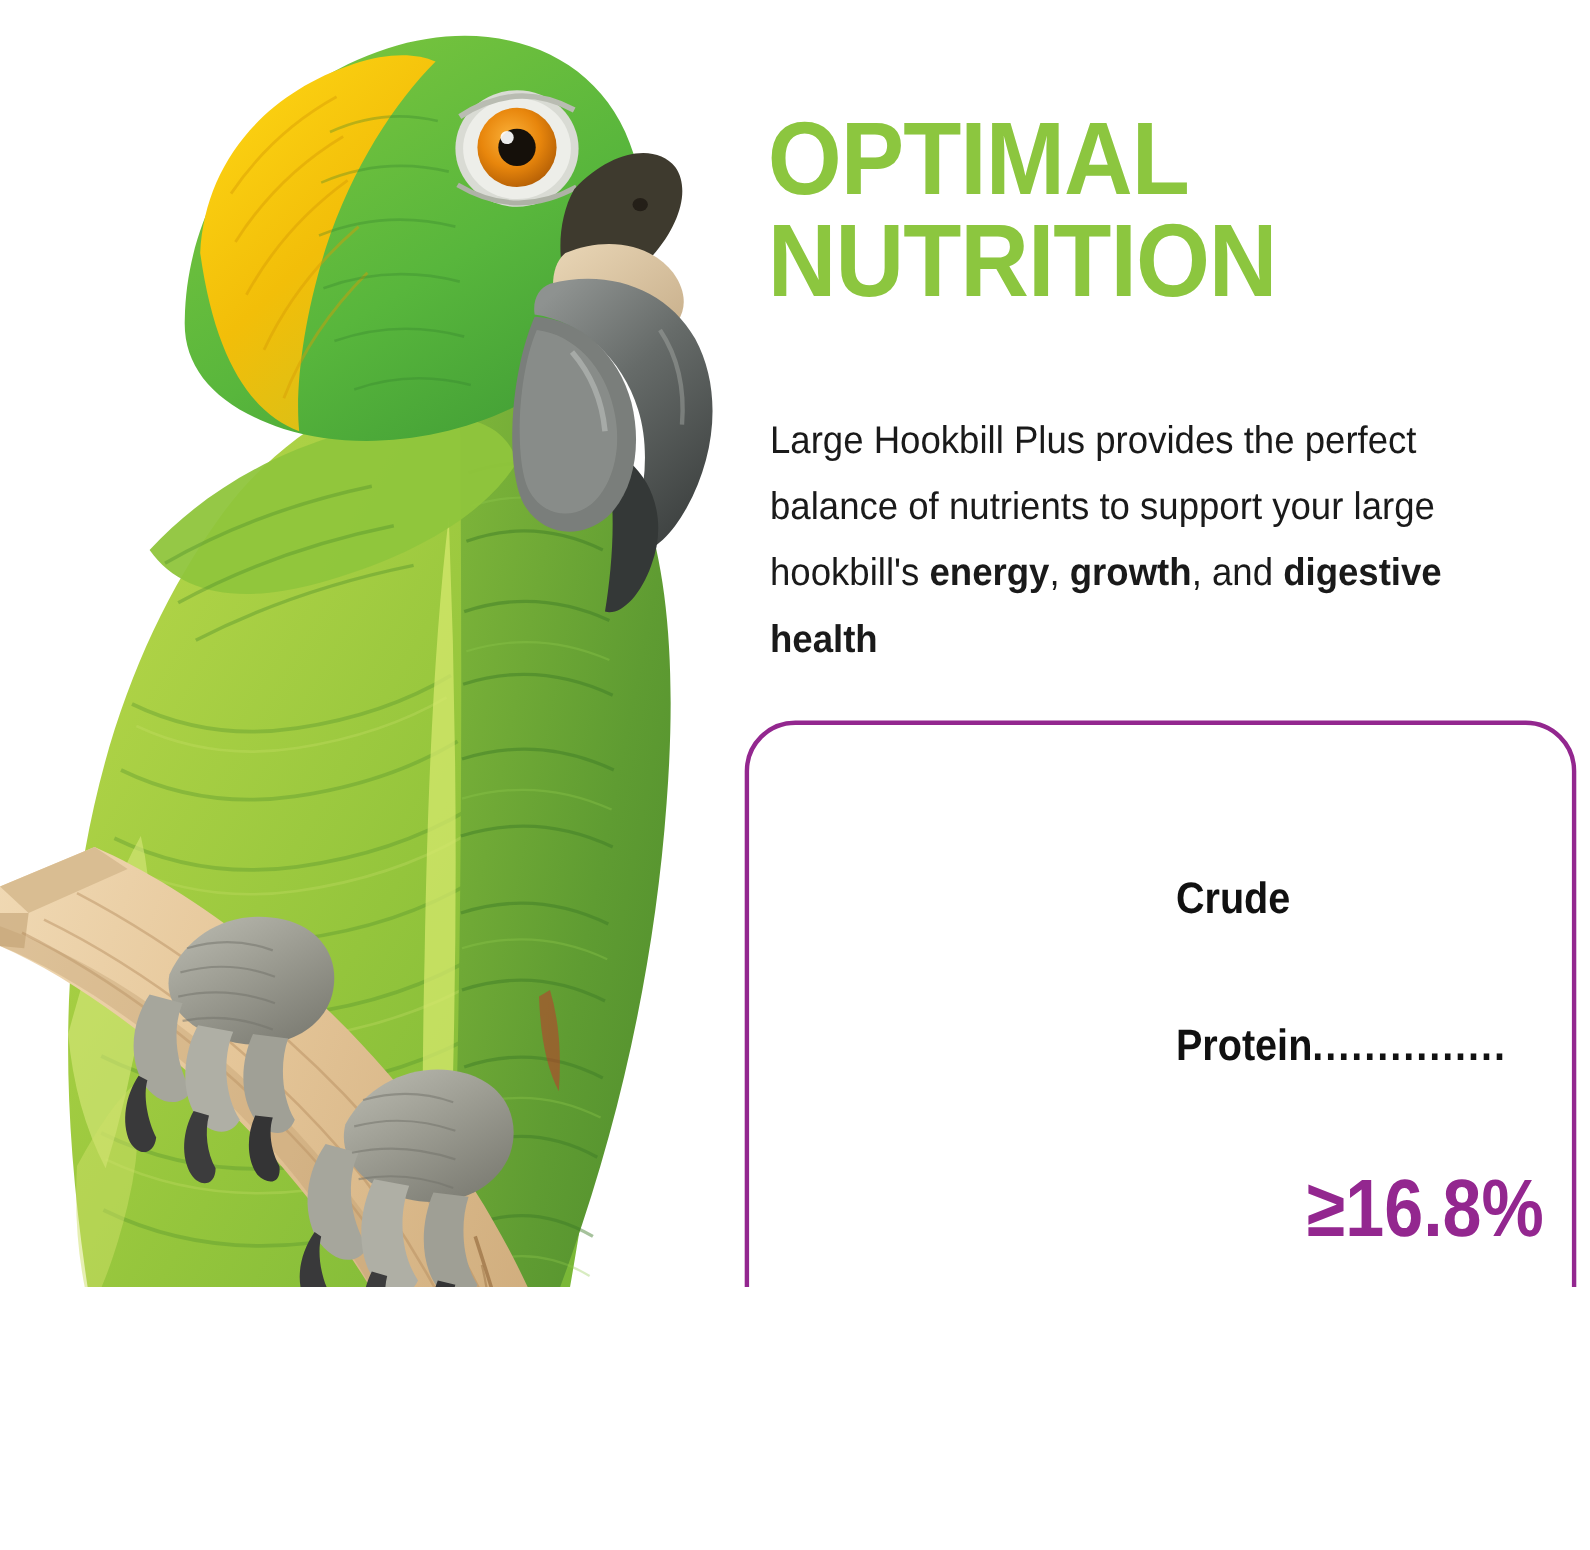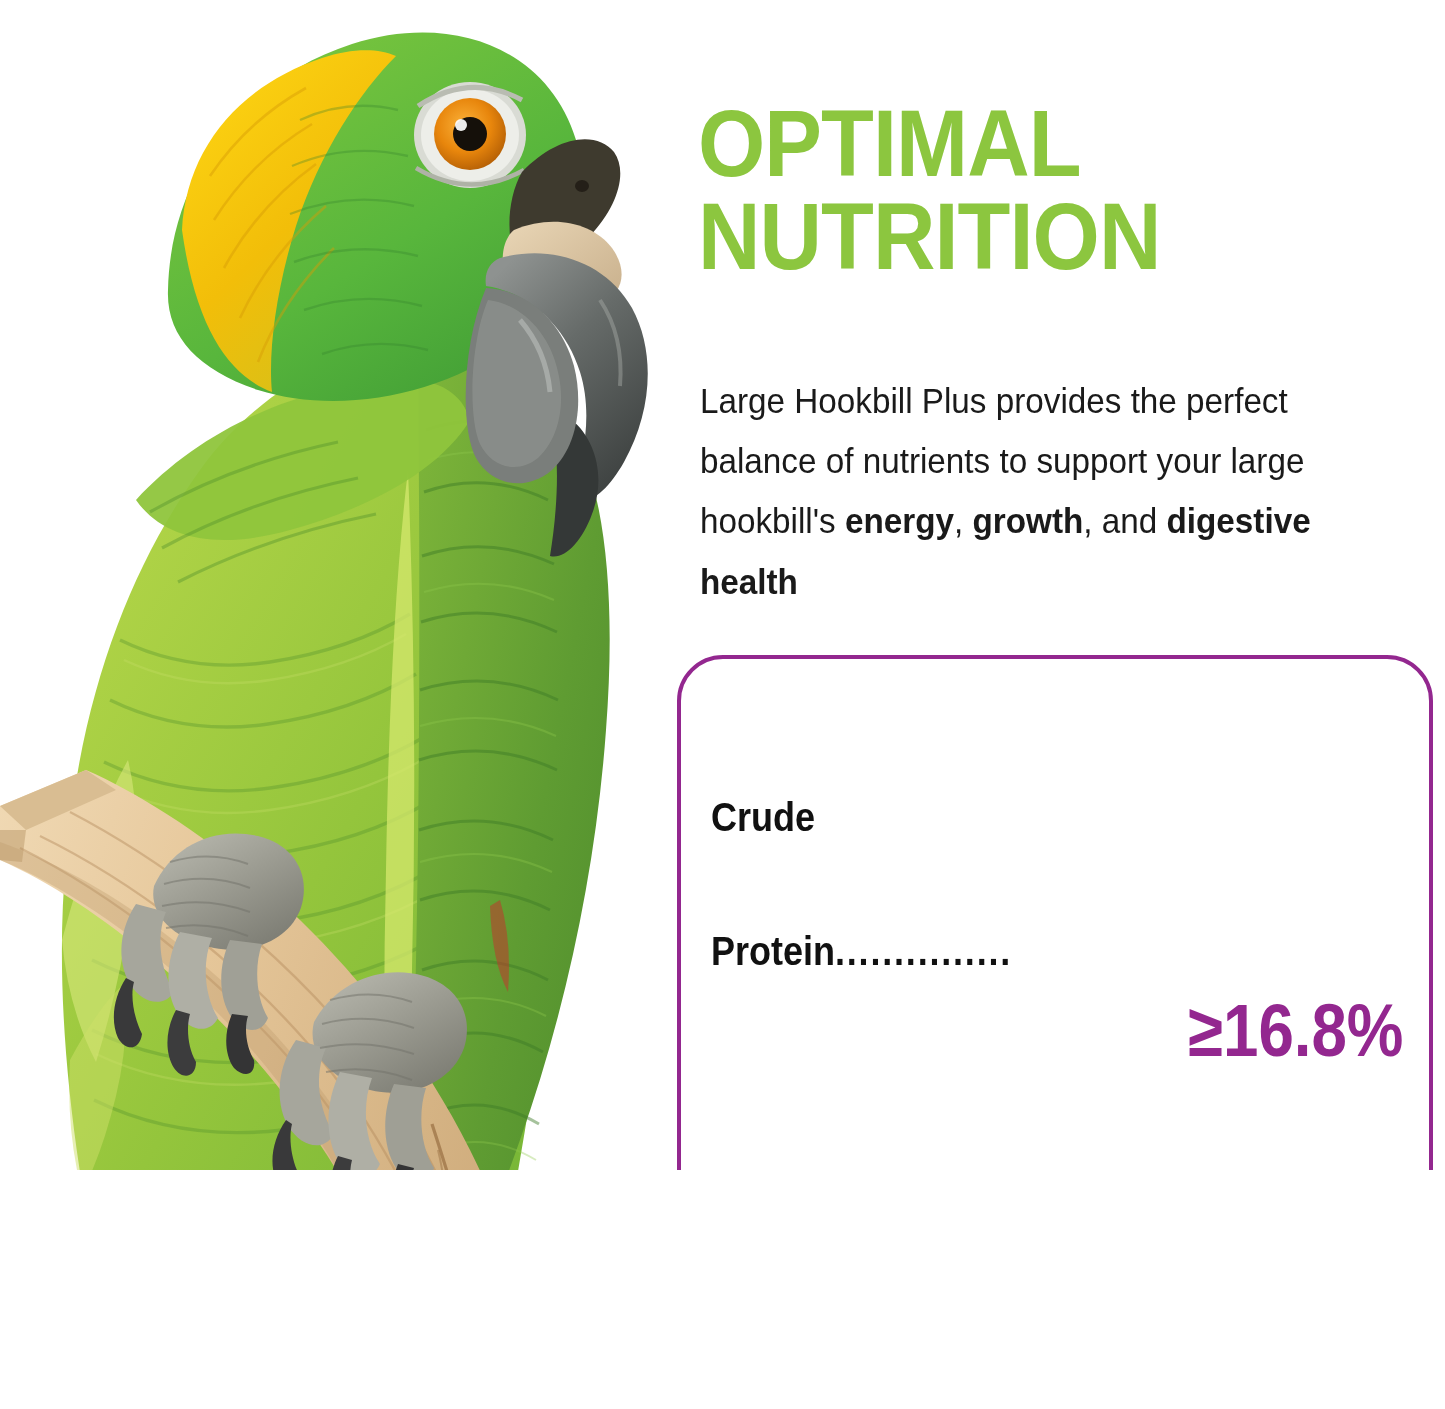--- a/index.html
+++ b/index.html
@@ -92,20 +92,21 @@
 
   .ga-body {
     padding: 32px 26px 46px 30px;
   }
 
   .ga-row {
     display: flex;
     align-items: flex-end;
     justify-content: space-between;
     padding: 14px 0 16px 0;
+    flex-direction: column;
   }
   .ga-row + .ga-row { margin-top: 22px; }
 
   .ga-label {
     color: #111111;
     font-weight: bold;
     font-size: 40px;
     line-height: 1.12;
     white-space: pre;
     transform: scaleX(0.9);

